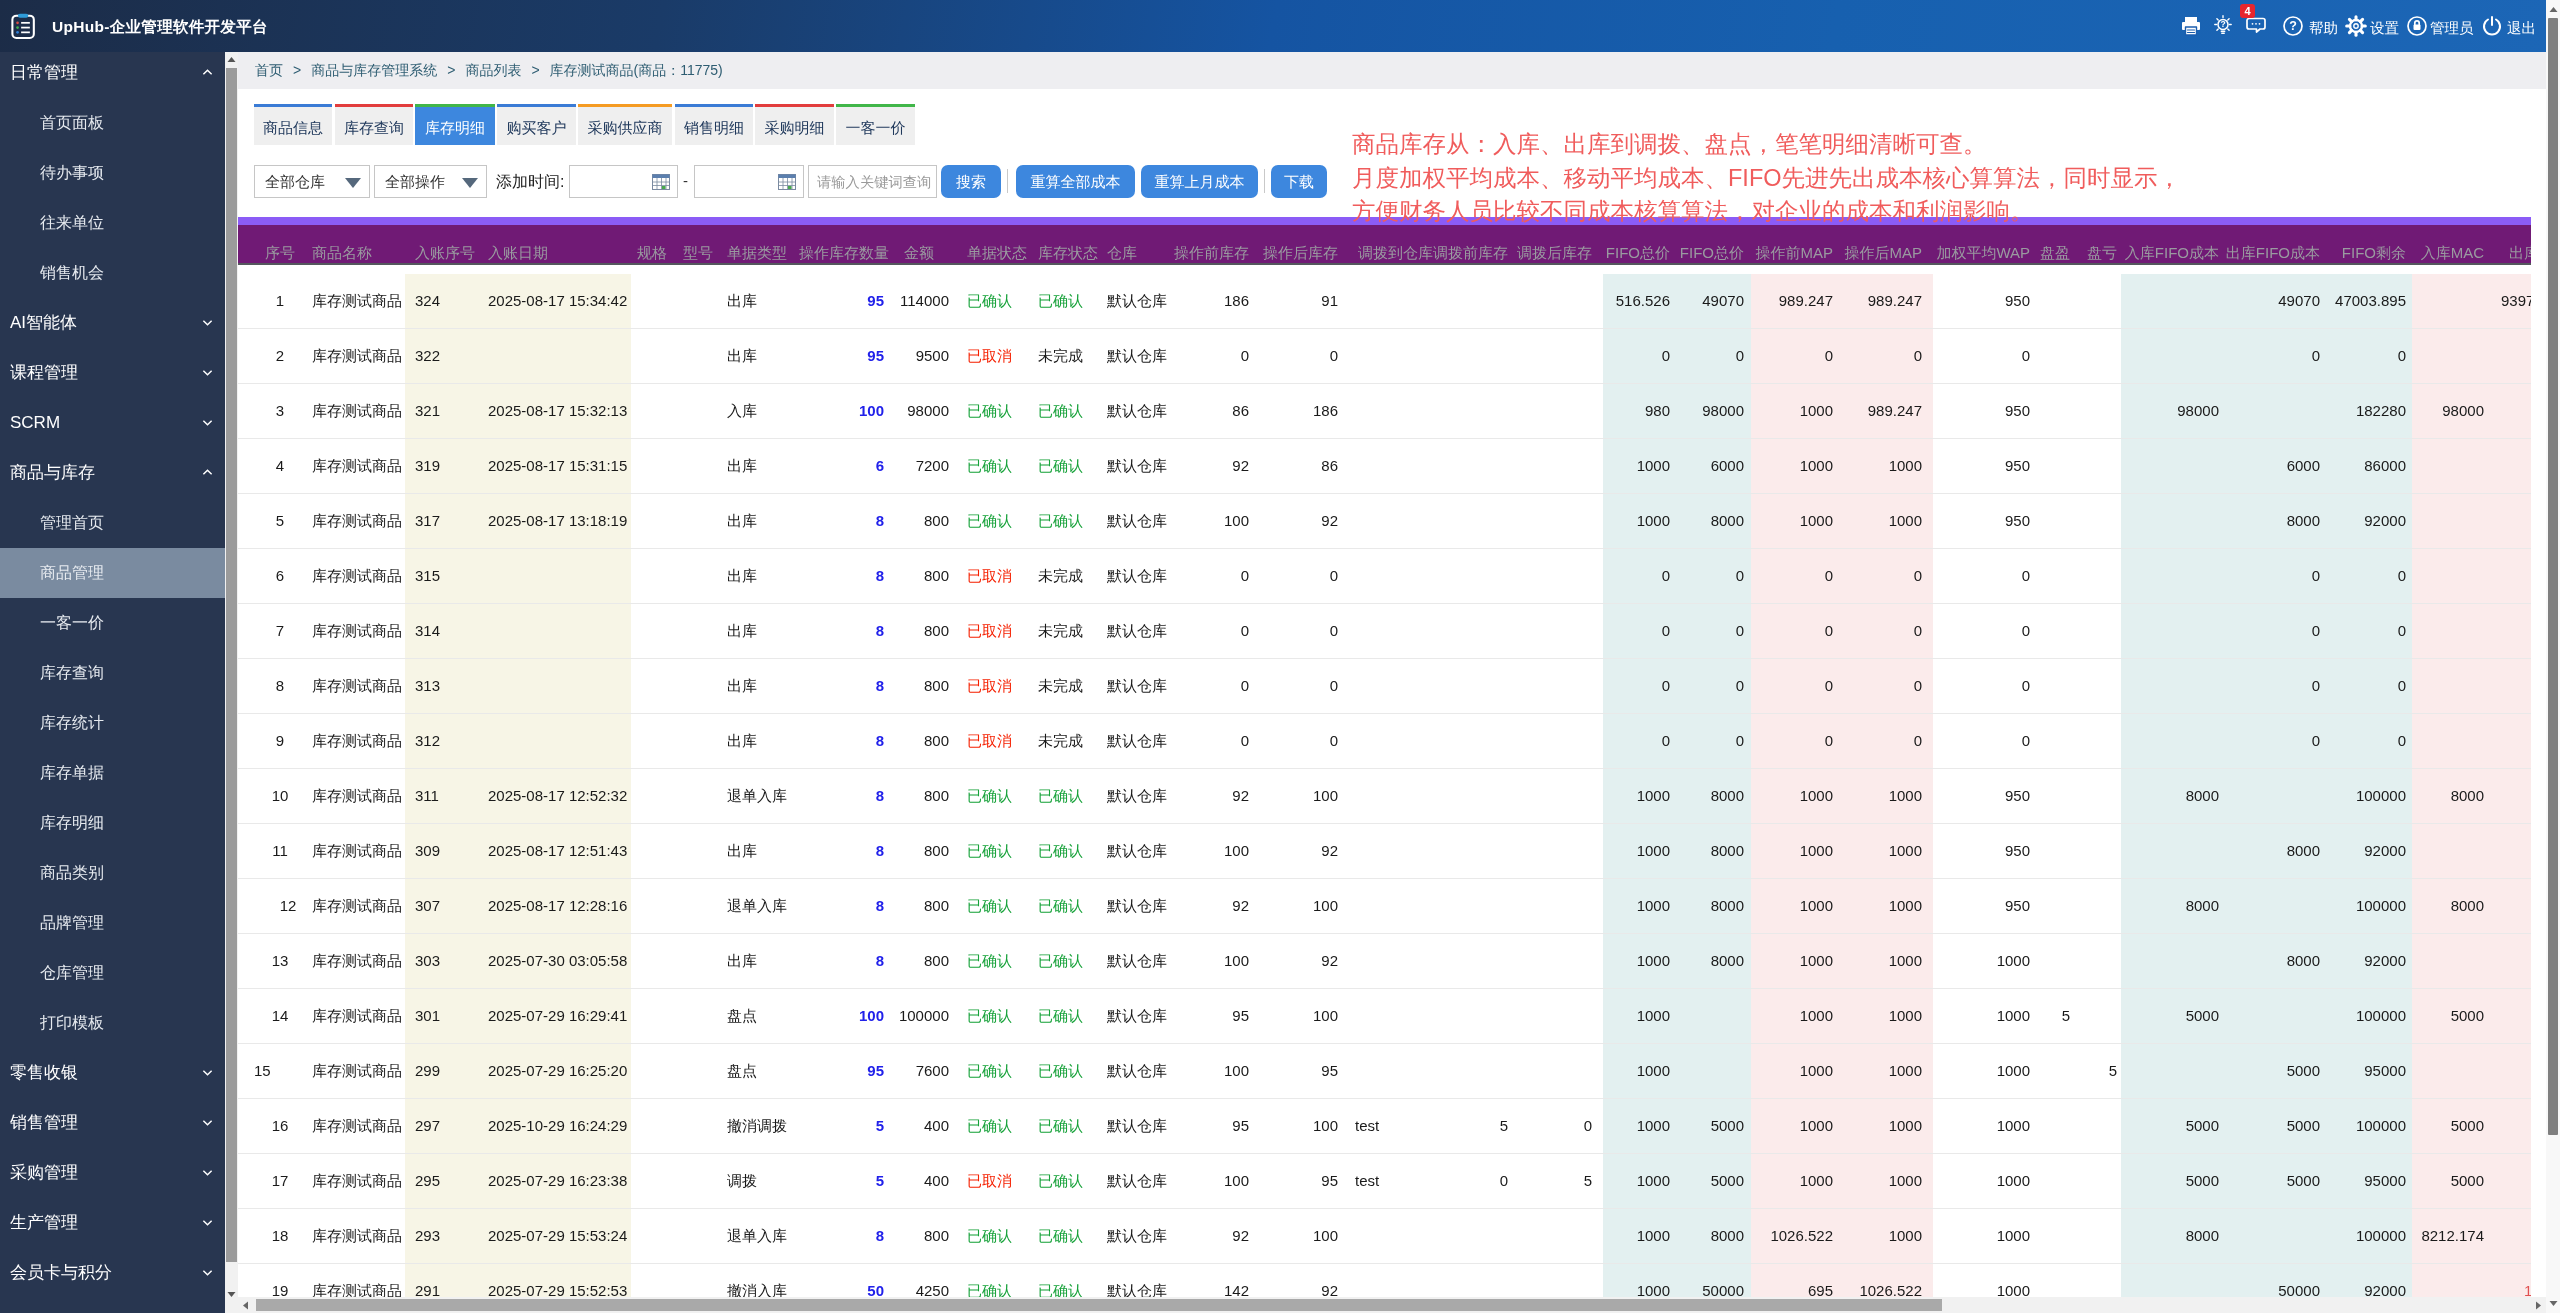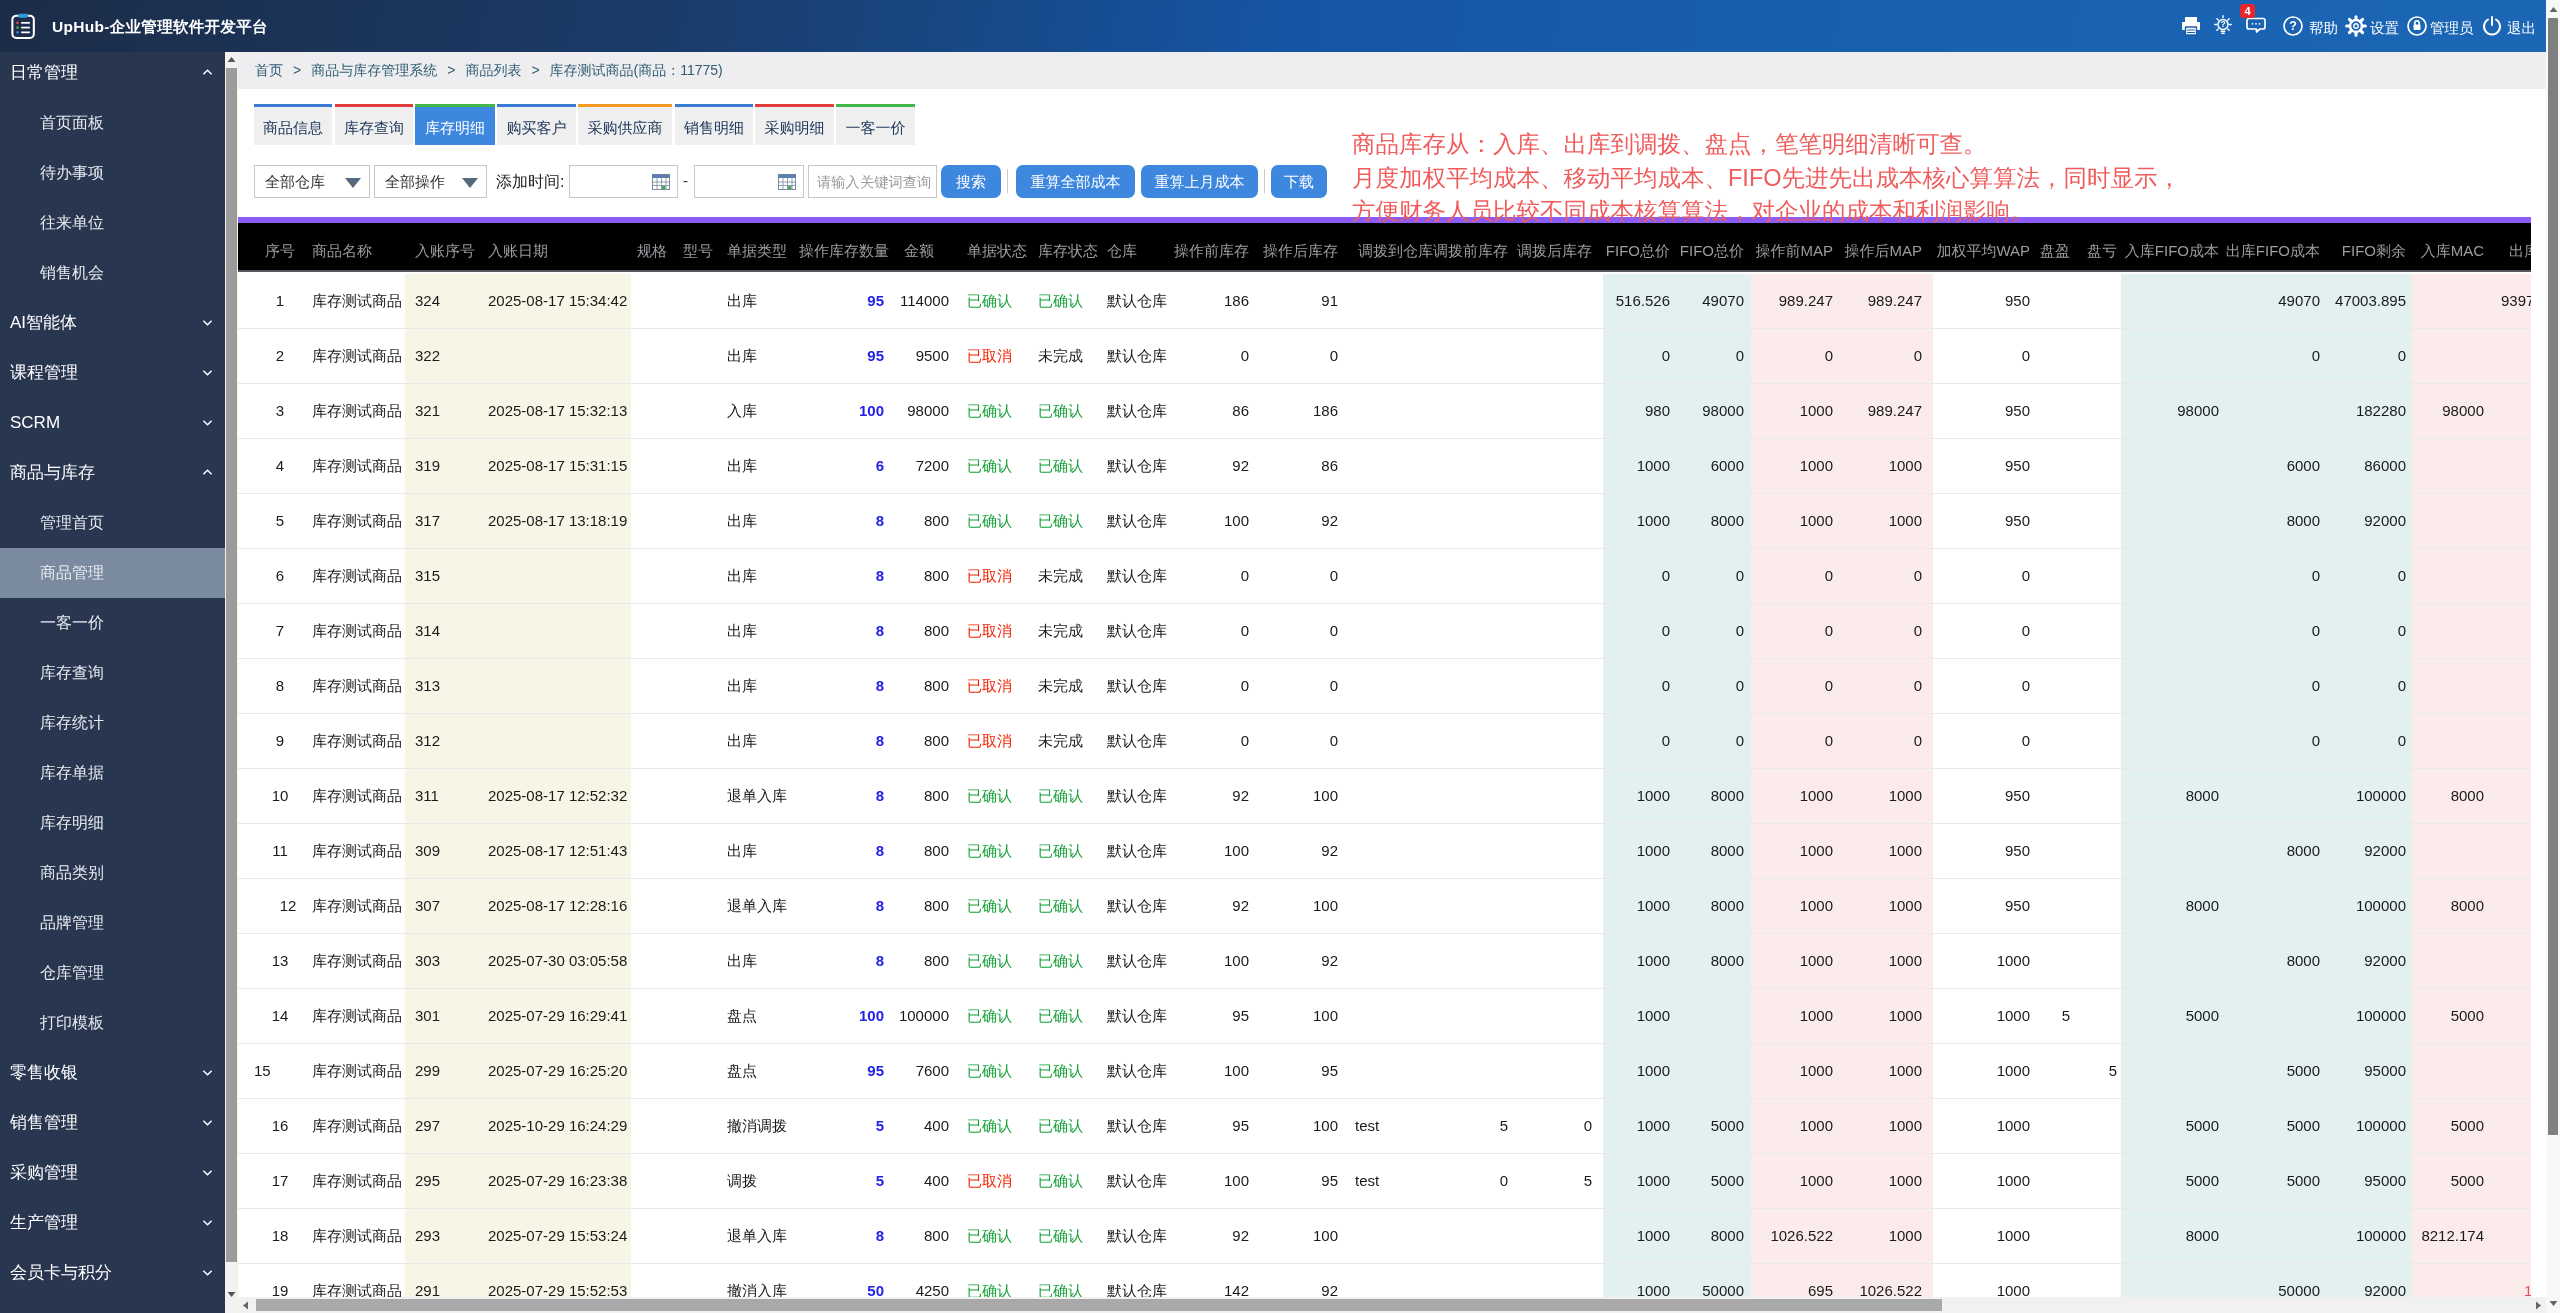--- a/index.html
+++ b/index.html
@@ -35,22 +35,22 @@
 .tab{position:absolute;top:104px;height:41px;background:#efefef;color:#20395c;font-size:15px;
   text-align:center;line-height:41px;border-top:3px solid #3a7bd5}
 .tab.act{background:#3d87de;color:#fff}
 
 .inp{position:absolute;top:165px;height:33px;background:#fff;border:1px solid #c6c6c6;font-size:15px;color:#333;white-space:nowrap;overflow:hidden}
 .btn{position:absolute;top:165px;height:33px;background:#3d87de;color:#fff;font-size:15px;text-align:center;line-height:33px;border-radius:7px}
 .vsep{position:absolute;top:169px;width:1px;height:24px;background:#c9c9c9}
 #redtxt{position:absolute;left:1352px;top:128px;color:#f05c5c;font-size:23.5px;line-height:33.5px;white-space:nowrap;z-index:30}
 
 #twrap{position:absolute;left:238px;top:217px;width:2293px;height:1080px;overflow:hidden;background:#fff}
-#thead{position:absolute;left:0;top:0;width:2293px;height:55px;background:#000000;
-  border-top:6px solid #8b5cf6;border-bottom:2px solid #54575d}
+#thead{position:absolute;left:0;top:0;width:2293px;height:48px;background:#701a75;
+  border-top:8px solid #8b5cf6;border-bottom:2px solid #54575d}
 .hc{position:absolute;top:2px;height:51px;line-height:51px;color:#9a9aa0;font-size:15px;white-space:nowrap}
 .band{position:absolute;top:57px;height:1023px}
 .cream{background:#f7f5e6}.cyan{background:#e3f0f0}.pink{background:#fbebeb}
 #tbody{position:absolute;left:0;top:57px;width:2293px}
 .row{position:absolute;left:0;width:2293px;height:55px;border-bottom:1px solid #e9e9e9}
 .c{position:absolute;top:0;height:54px;line-height:54px;font-size:15px;color:#1a1a1a;white-space:nowrap}
 .num{color:#2121ea;font-weight:bold}
 .ok{color:#17a23a}.cancel{color:#f52000}
 </style></head><body>
 

